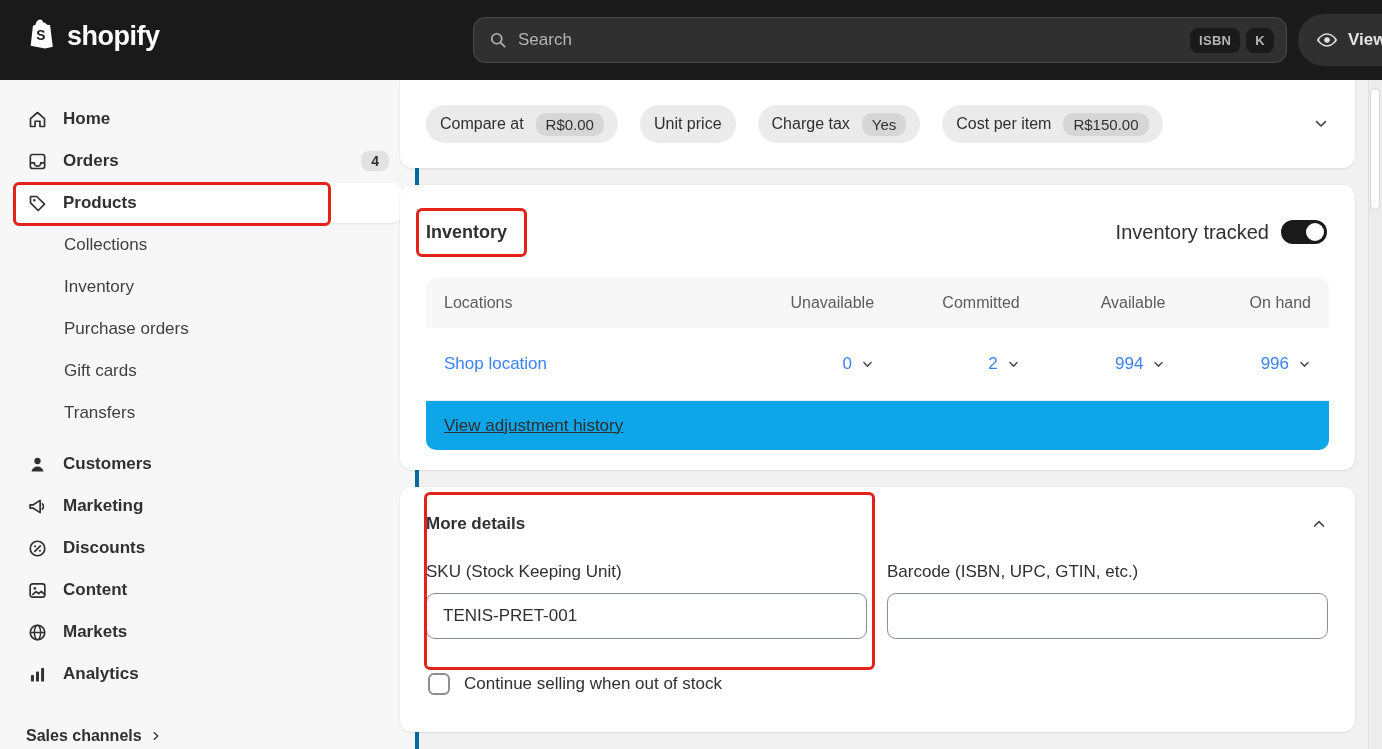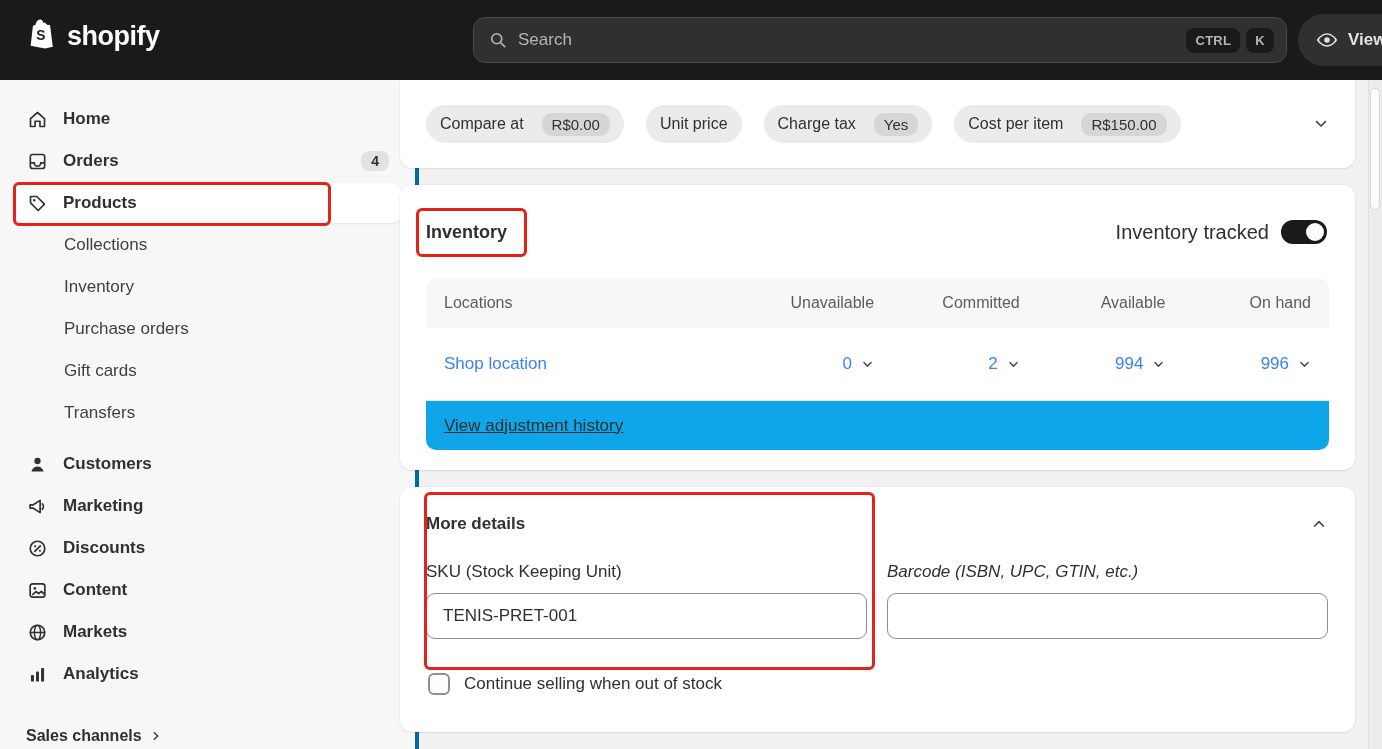--- a/index.html
+++ b/index.html
@@ -55,21 +55,21 @@
   .group-gap { margin-top:11px; }
   .sales-channels {
     position:absolute; left:26px; bottom:4px; display:flex; align-items:center; gap:8px;
     font-size:16px; font-weight:700; color:#303030; cursor:pointer;
   }
 
   
   .card { position:absolute; background:#fff; box-shadow:0 1px 2px rgba(0,0,0,.08), 0 0 0 1px rgba(0,0,0,.02); }
   .card1 { left:400px; top:80px; width:955px; height:88px; border-radius:0 0 12px 12px;
            display:flex; align-items:center; gap:22px; padding:0 26px; }
-  .pill { display:flex; align-items:center; gap:18px; background:#ebebeb; border-radius:19px;
+  .pill { display:flex; align-items:center; gap:12px; background:#ebebeb; border-radius:19px;
           height:38px; padding:0 14px; font-size:16px; color:#303030; cursor:pointer; white-space:nowrap; }
   .pill .val { background:#d6d6d6; border-radius:10px; padding:3px 10px; font-size:15px; color:#303030; }
   .chev-btn { margin-left:auto; cursor:pointer; display:flex; align-items:center; }
 
   .card2 { left:400px; top:185px; width:955px; height:285px; border-radius:12px; }
   .card2 .title-row { position:absolute; left:26px; right:28px; top:32px; height:30px;
                       display:flex; align-items:center; justify-content:space-between; }
   .card-title { font-size:18px; font-weight:700; color:#303030; }
   .tracked { display:flex; align-items:center; gap:12px; }
   .tracked-label { font-size:20px; color:#303030; }
@@ -131,21 +131,21 @@
 
   <div class="searchbar">
     <span>
       <svg width="20" height="20" viewBox="0 0 24 24">
           <circle cx="10.5" cy="10.5" r="6" fill="none" stroke="#b5b5b5" stroke-width="2"></circle>
           <path d="M15 15l5 5" stroke="#b5b5b5" stroke-width="2" stroke-linecap="round"></path>
         </svg>
     </span>
     <span class="ph">Search</span>
     <span class="keys">
-      <span class="key">CTRL</span>
+      <span class="key">ISBN</span>
       <span class="key">K</span>
     </span>
   </div>
 
   <div class="view-btn">
     <span>
       <svg width="22" height="22" viewBox="0 0 24 24">
           <path d="M2 12s3.8-6.5 10-6.5S22 12 22 12s-3.8 6.5-10 6.5S2 12 2 12z" fill="none" stroke="#e3e3e3" stroke-width="1.8"></path>
           <circle cx="12" cy="12" r="3" fill="#e3e3e3"></circle>
         </svg>
@@ -377,21 +377,21 @@
       <span>
         <svg width="16" height="16" viewBox="0 0 20 20">
             <path d="M4.5 12.5 10 7l5.5 5.5" fill="none" stroke="#4a4a4a" stroke-width="2.2" stroke-linecap="round" stroke-linejoin="round"></path>
           </svg>
       </span>
     </span>
   </div>
 </div>
 
 <span class="field-label lbl-sku" style="z-index:5;">SKU (Stock Keeping Unit)</span>
-<span class="field-label lbl-barcode" style="z-index:5;font-style:italic;">Barcode (ISBN, UPC, GTIN, etc.)</span>
+<span class="field-label lbl-barcode" style="z-index:5;">Barcode (ISBN, UPC, GTIN, etc.)</span>
 <input class="txt-input in-sku" style="z-index: 5;" value="TENIS-PRET-001">
 <input class="txt-input in-barcode" style="z-index: 5;" value="">
 <div class="checkbox-row" style="z-index:5;">
   <span class="checkbox"></span>
   <span class="checkbox-label">Continue selling when out of stock</span>
 </div>
 
 <div class="anno anno-products"></div>
 <div class="anno anno-inventory"></div>
 <div class="anno anno-details"></div>

